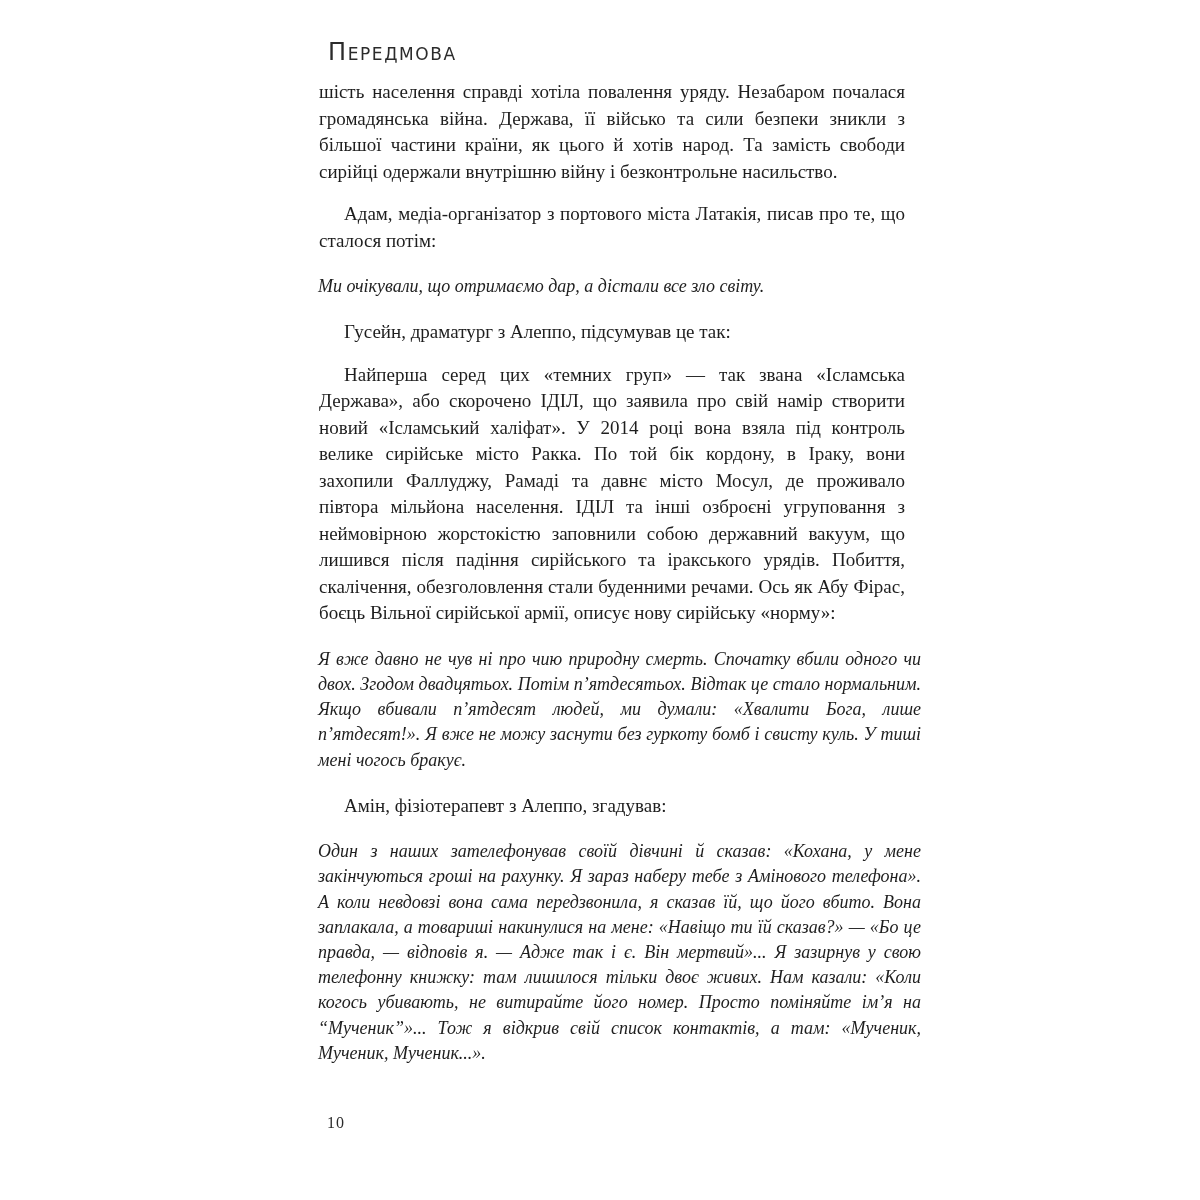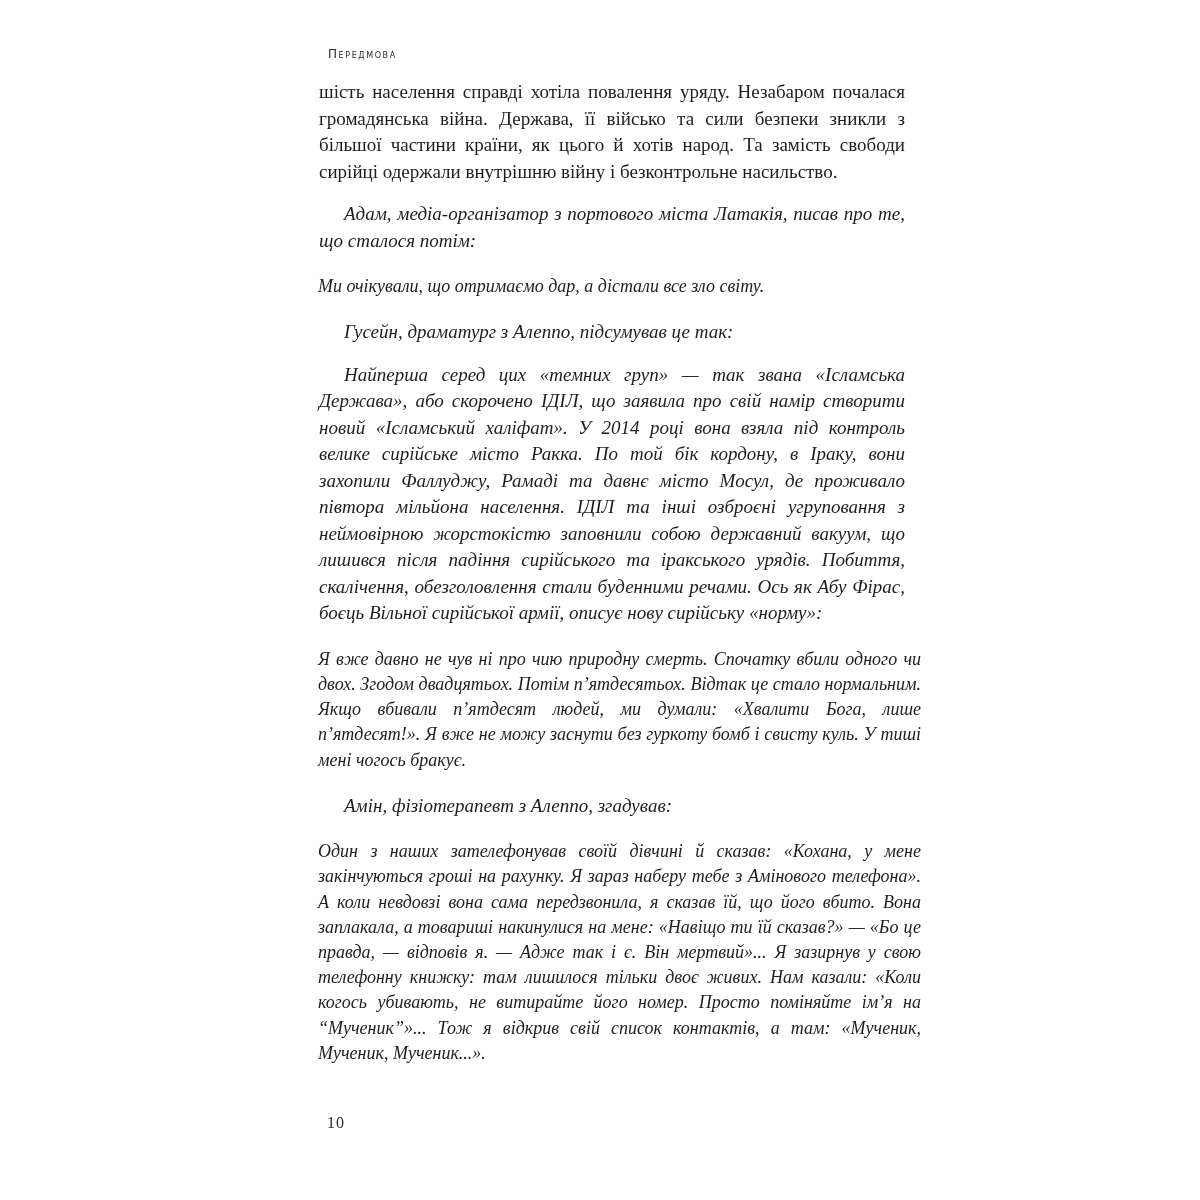--- a/index.html
+++ b/index.html
@@ -10,46 +10,45 @@
   .page {
     position: relative;
     width: 1200px;
     height: 1200px;
     background: #ffffff;
     overflow: hidden;
     color: #1e1e1e;
   }
   .running-head {
     position: absolute;
-    top: 47px;
+    top: 38px;
     left: 328px;
     font-family: "DejaVu Sans", "Liberation Sans", sans-serif;
     font-variant: small-caps;
-    font-size: 12px;
+    font-size: 24px;
     font-weight: 500;
     letter-spacing: 1.6px;
     color: #2b2b2b;
   }
   .text-block {
     position: absolute;
     top: 63px;
     left: 303px;
     width: 618px;
     font-family: "Liberation Serif", "DejaVu Serif", serif;
     font-size: 19px;
     line-height: 26.5px;
     text-align: justify;
     color: #1e1e1e;
   }
   .text-block p.body {
     margin: 16px;
   }
   .text-block p.body.indent {
     text-indent: 25px;
-    font-style: italic;
   }
   .text-block blockquote.quote {
     margin: 20px 0 20px 15px;
     padding: 0;
     font-size: 18px;
     line-height: 25.2px;
     text-align: justify;
     font-style: italic;
   }
   .folio {

